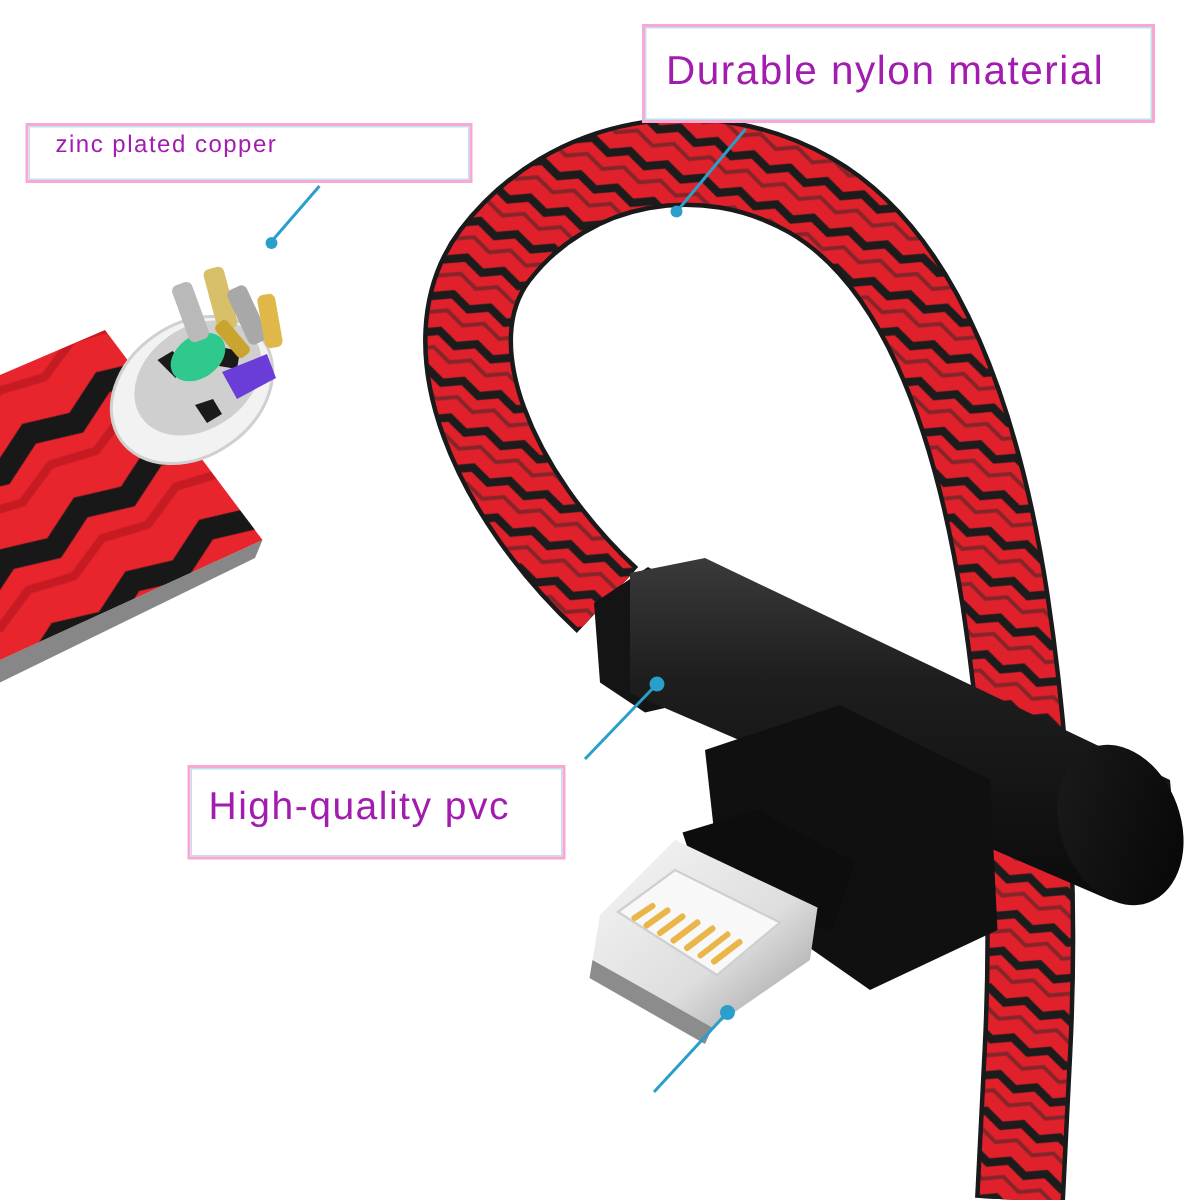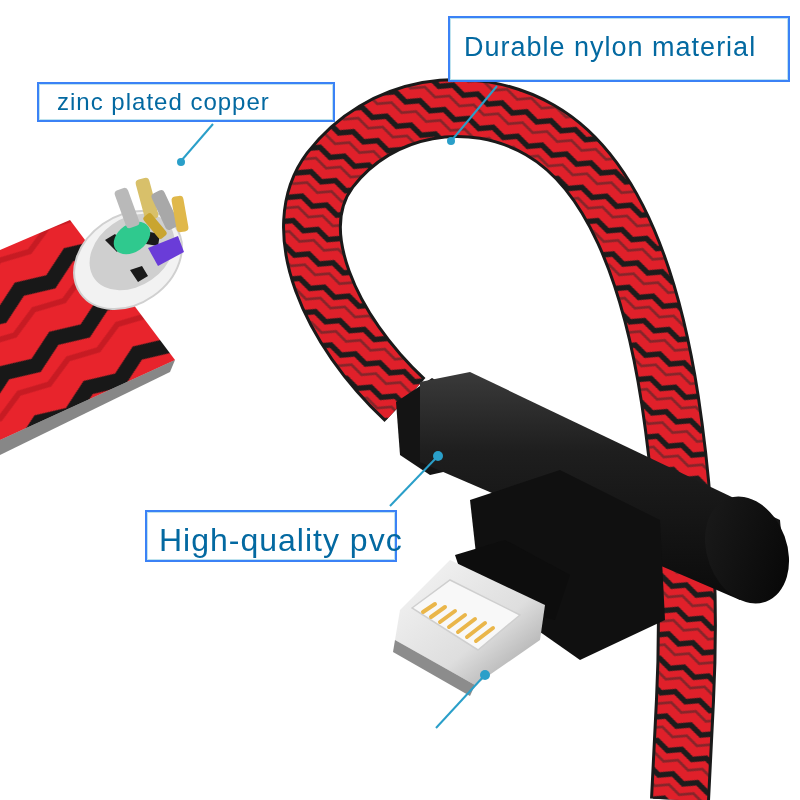--- a/index.html
+++ b/index.html
@@ -1,33 +1,32 @@
 <!DOCTYPE html>
 <html><head>
   <meta charset="utf-8">
   <style>
     html, body { margin: 0; padding: 0; background: #ffffff; }
     body { width: 800px; height: 800px; position: relative; overflow: hidden; font-family: "Liberation Sans", sans-serif; }
     #stage { position: absolute; left: 0; top: 0; width: 800px; height: 800px; }
     .callout {
       position: absolute;
       background: #ffffff;
-      border: 2px solid #3b82f6;
+      border: 2px solid #f9a8d4;
       box-shadow: inset 0 0 0 1px #bfe3ee;
-      color: #0369a1;
+      color: #a21caf;
       font-family: "Liberation Sans", sans-serif;
       letter-spacing: 1px;
       box-sizing: border-box;
       white-space: nowrap;
-      margin-left: 20px;
     }
     .callout span { display: block; }
     #c-nylon { left: 428px; top: 16px; width: 342px; height: 66px; font-size: 27px; padding: 14px 0 0 14px; }
-    #c-zinc { left: 17px; top: 82px; width: 298px; height: 40px; font-size: 24px; padding: 4px 0 0 18px; }
-    #c-pvc { left: 125px; top: 510px; width: 252px; height: 52px; font-size: 32px; padding: 10px 0 0 12px; }
+    #c-zinc { left: 17px; top: 82px; width: 298px; height: 40px; font-size: 16px; padding: 4px 0 0 18px; }
+    #c-pvc { left: 125px; top: 510px; width: 252px; height: 63px; font-size: 26px; padding: 10px 0 0 12px; }
     #c-conn { left: 134px; top: 686px; width: 300px; height: 92px; font-size: 26px; padding: 14px 0 0 10px; line-height: 34px; white-space: normal; }
   </style>
 </head>
 <body>
 
 <div id="stage">
   <svg width="800" height="800" viewBox="0 0 800 800">
     <defs>
       <pattern id="braid" patternUnits="userSpaceOnUse" width="26" height="26" patternTransform="rotate(20)">
         <rect width="26" height="26" fill="#e0202a"></rect>

